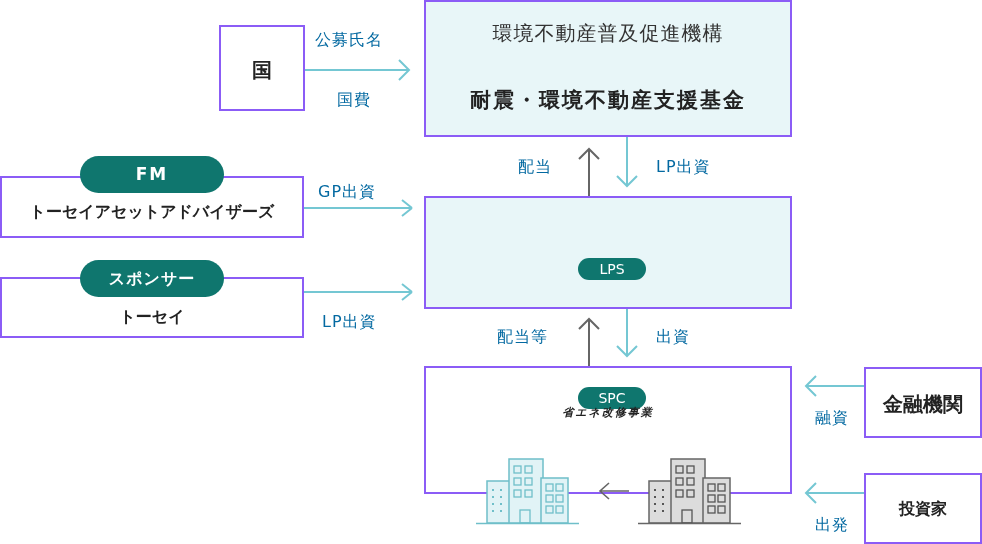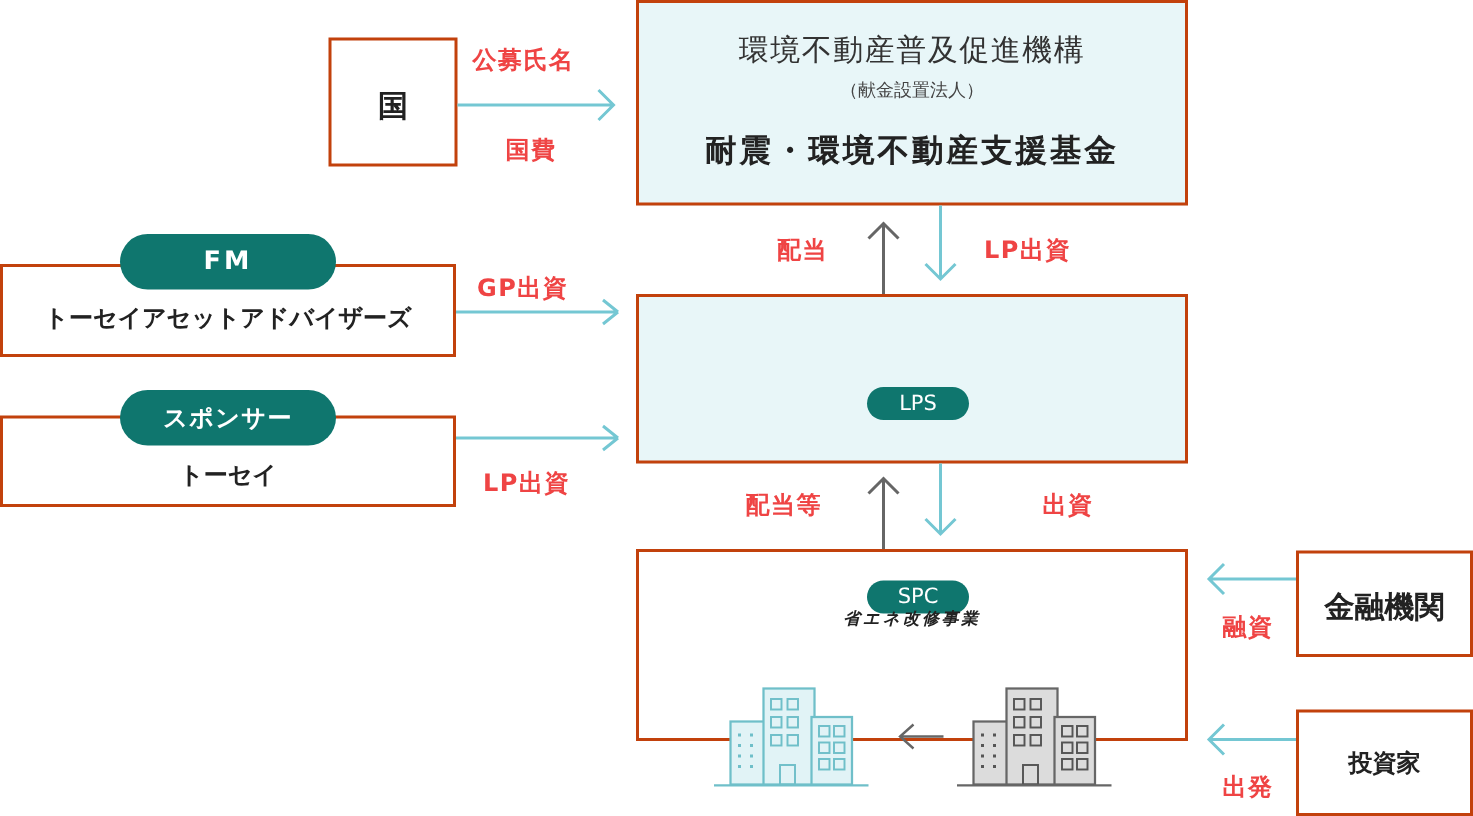--- a/index.html
+++ b/index.html
@@ -1,37 +1,36 @@
 <!DOCTYPE html>
 <html><head>
 <meta charset="utf-8">
 <style>
   * { box-sizing: border-box; margin: 0; padding: 0; }
   html, body { width: 982px; height: 544px; background: #ffffff; overflow: hidden; }
   body { position: relative; font-family: "DejaVu Sans", "Liberation Sans", sans-serif; color: #222; }
-  .box { position: absolute; border: 2px solid #c2410c; background: #ffffff; }
+  .box { position: absolute; border: 2px solid #8b5cf6; background: #ffffff; }
   .box.fill { background: #e8f6f8; }
   .center-text { position: absolute; left: 0; right: 0; text-align: center; }
   .pill { position: absolute; background: #0f766e; color: #ffffff; border-radius: 20px; text-align: center; font-weight: bold; }
-  .label { position: absolute; color: #ef4444; font-size: 16px; font-weight: bold; letter-spacing: 1px; white-space: nowrap; }
+  .label { position: absolute; color: #0369a1; font-size: 16px; font-weight: normal; letter-spacing: 1px; white-space: nowrap; }
   .bold { font-weight: bold; }
   svg.arrows { position: absolute; left: 0; top: 0; width: 982px; height: 544px; pointer-events: none; }
 </style>
 </head>
 <body>
 
 <div class="box" style="left:219px; top:25px; width:86px; height:86px;">
   <div class="center-text bold" style="top:30px; font-size:20px;">国</div>
 </div>
 <div class="label" style="left:315px; top:30px;">公募氏名</div>
 <div class="label" style="left:337px; top:90px;">国費</div>
 
 <div class="box fill" style="left:424px; top:0px; width:368px; height:137px;">
   <div class="center-text" style="top:18px; font-size:20px; color:#333; letter-spacing:1px;">環境不動産普及促進機構</div>
-  <div class="center-text" style="top:50px; font-size:12px; color:#444;">（献金設置法人）</div>
   <div class="center-text bold" style="top:84px; font-size:21px; letter-spacing:2px;">耐震・環境不動産支援基金</div>
 </div>
 
 <div class="label" style="left:518px; top:157px;">配当</div>
 <div class="label" style="left:656px; top:157px;">LP出資</div>
 
 <div class="box" style="left:0px; top:176px; width:304px; height:62px;">
   <div class="center-text bold" style="top:24px; font-size:16px;">トーセイアセットアドバイザーズ</div>
 </div>
 <div class="pill" style="left:80px; top:156px; width:144px; height:37px; line-height:37px; font-size:17px; letter-spacing:2px;">FM</div>
@@ -41,21 +40,21 @@
   <div class="center-text bold" style="top:28px; font-size:16px;">トーセイ</div>
 </div>
 <div class="pill" style="left:80px; top:260px; width:144px; height:37px; line-height:37px; font-size:16px; letter-spacing:1px;">スポンサー</div>
 <div class="label" style="left:322px; top:312px;">LP出資</div>
 
 <div class="box fill" style="left:424px; top:196px; width:368px; height:113px;">
   <div class="pill" style="left:152px; top:24px; width:68px; height:22px; line-height:22px; font-size:14px; font-weight:normal;margin-top:36px;">LPS</div>
 </div>
 
 <div class="label" style="left:497px; top:327px;">配当等</div>
-<div class="label" style="left:656px; top:327px;margin-left:39px;">出資</div>
+<div class="label" style="left:656px; top:327px;">出資</div>
 
 <div class="box" style="left:424px; top:366px; width:368px; height:128px;padding-left:24px;">
   <div class="pill" style="left:152px; top:19px; width:68px; height:22px; line-height:22px; font-size:14px; font-weight:normal;">SPC</div>
   <div class="center-text bold" style="top:37px; font-size:11px; letter-spacing:2px;font-style:italic;">省エネ改修事業</div>
   <svg style="position:absolute; left:50px; top:86px;" width="105" height="72" viewBox="0 0 105 72">
     <g fill="#e1f3f6" stroke="#6fbfc9" stroke-width="1.5">
       <rect x="11" y="27" width="24" height="42"></rect>
       <rect x="33" y="5" width="34" height="64"></rect>
       <rect x="65" y="24" width="27" height="45"></rect>
     </g>

